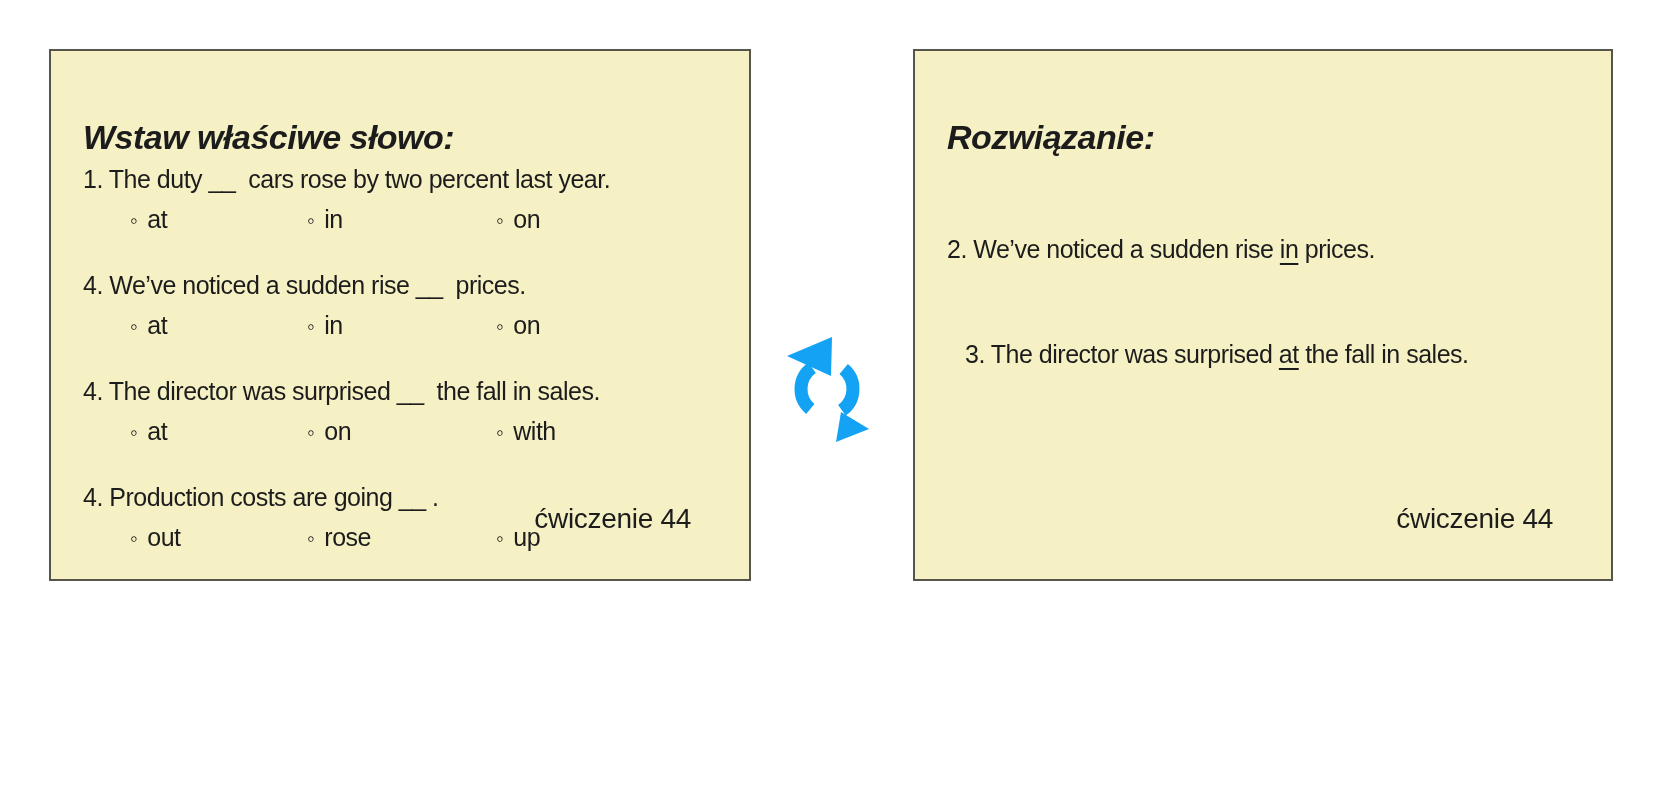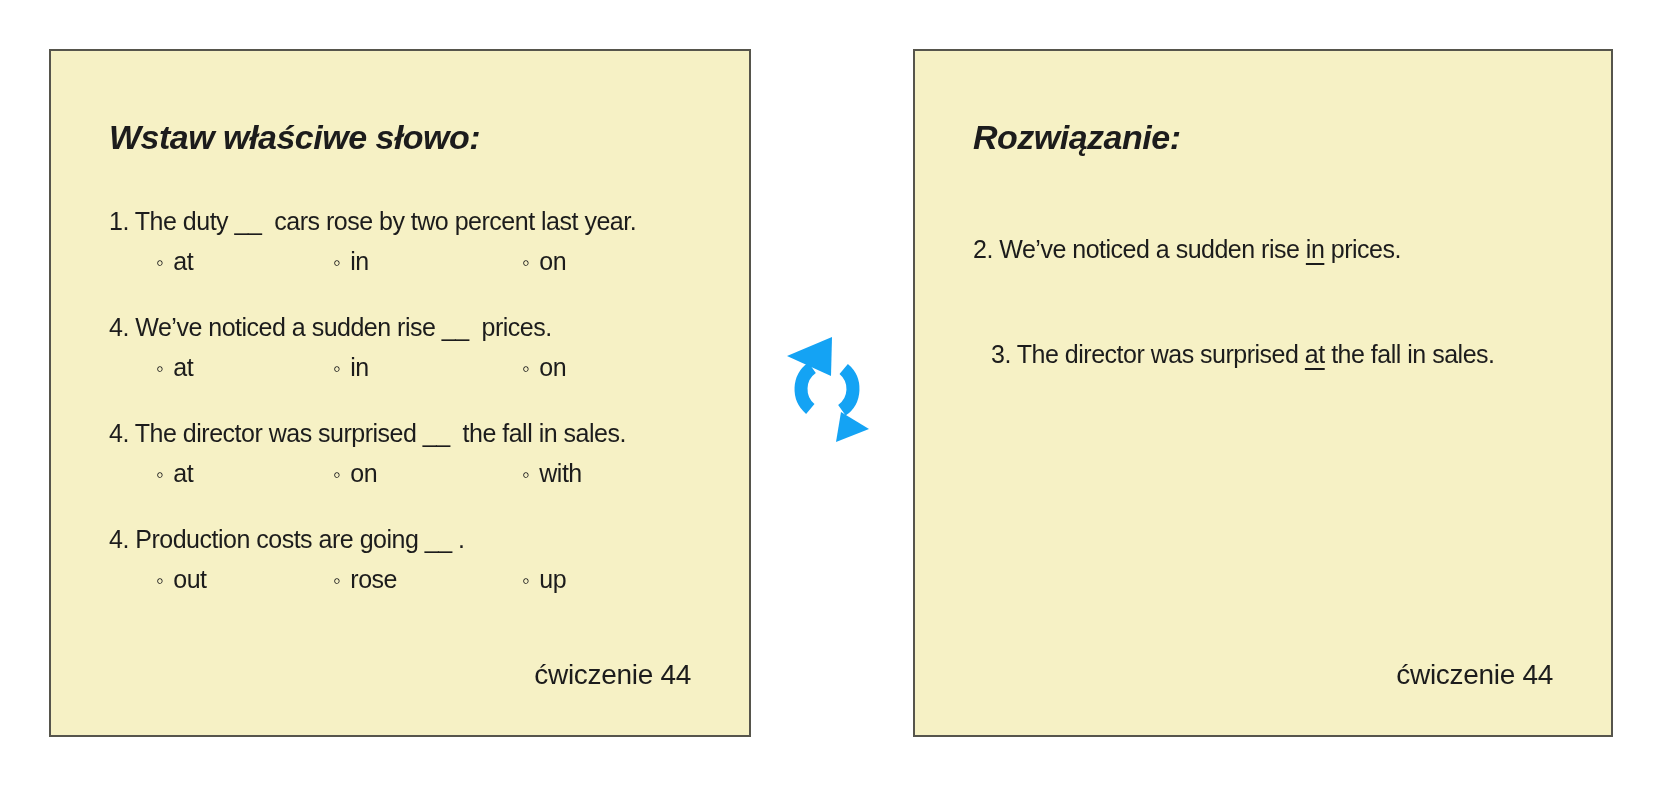--- a/index.html
+++ b/index.html
@@ -8,39 +8,39 @@
     position: relative;
     width: 1663px;
     height: 787px;
     font-family: "Liberation Sans", "DejaVu Sans", sans-serif;
     color: #1c1c1c;
     overflow: hidden;
   }
   .panel {
     position: absolute;
     top: 49px;
-    height: 688px;
+    height: 532px;
     background: #f6f1c5;
     border: 2px solid #56554c;
-    padding: 0 58px;
+    padding: 0 32px;
   }
   .panel-exercise { left: 49px;  width: 702px; }
   .panel-solution { left: 913px; width: 700px; }
 
   .panel-title {
     margin-top: 64px;
     font-size: 34px;
     font-style: italic;
     line-height: 44px;
     letter-spacing: -0.5px;
     white-space: pre;
   }
 
   
-  .questions { margin-top: 42px; }
+  .questions { }
   .qblock { margin-bottom: 24px; }
   .question-line {
     font-size: 25px;
     line-height: 40px;
     letter-spacing: -0.5px;
     white-space: pre;
   }
   .options-row {
     display: flex;
     margin-left: 47px;

